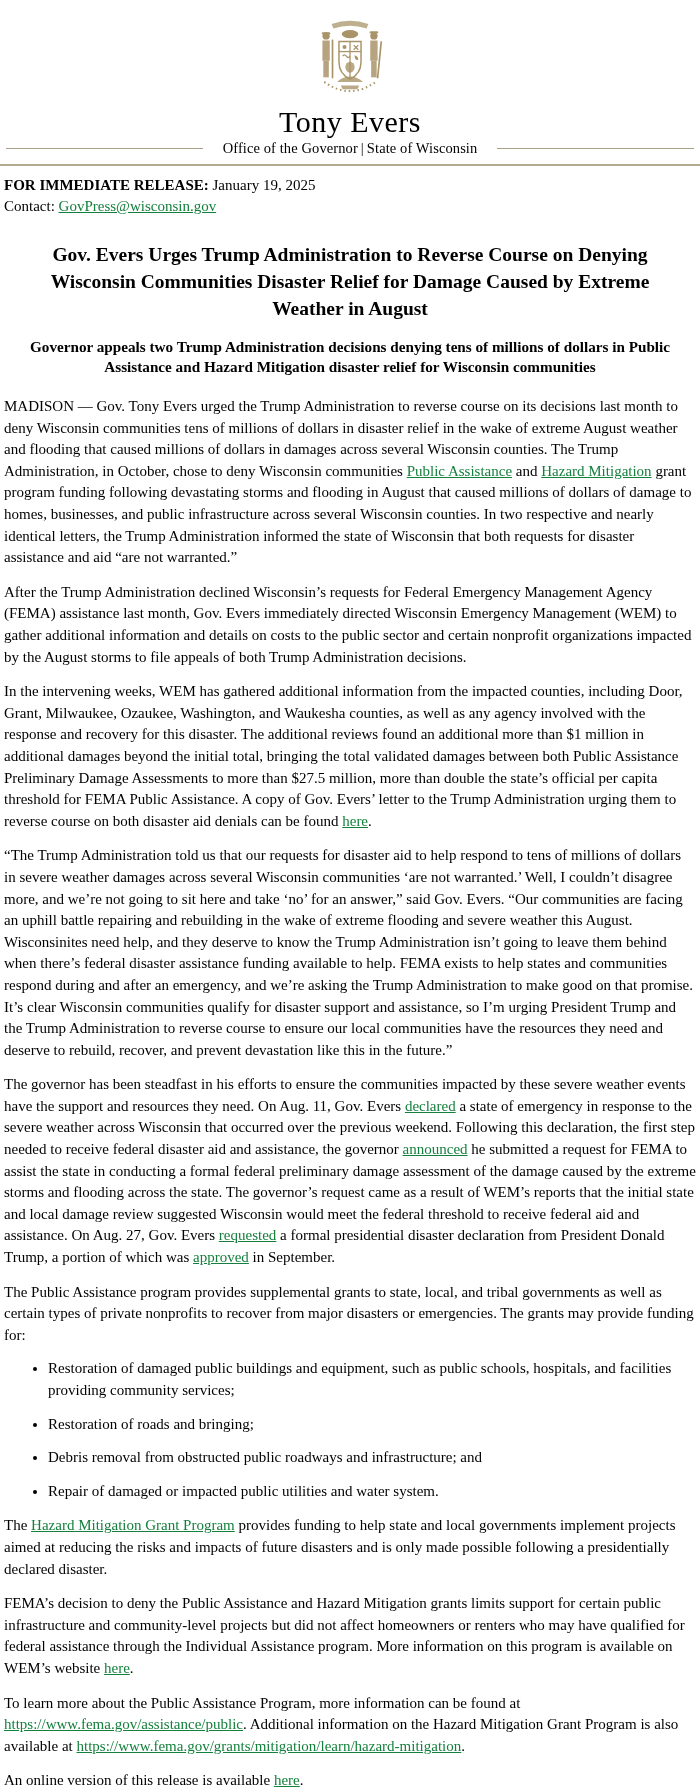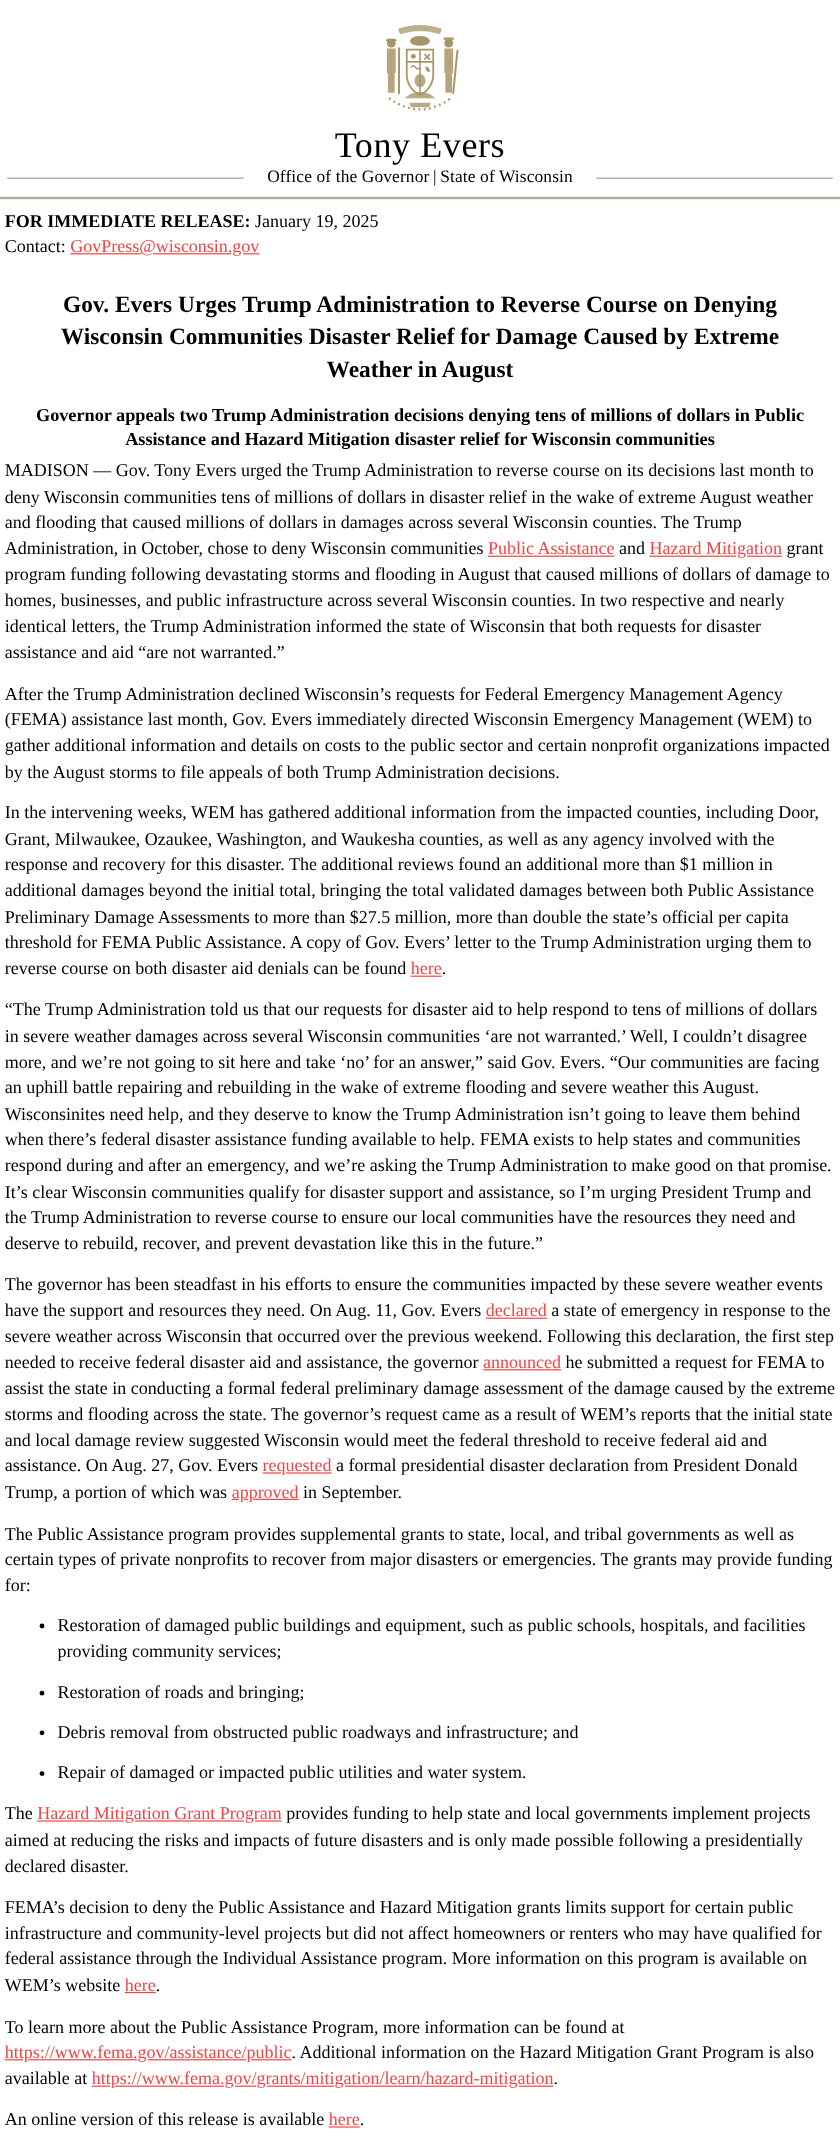--- a/index.html
+++ b/index.html
@@ -68,21 +68,21 @@
   
   .meta {
     padding: 9px 4px 0 4px;
     font-size: 15px;
     line-height: 1.45;
   }
   .meta .label {
     font-weight: bold;
   }
   a.link {
-    color: #ef4444;
+    color: #15803d;
     text-decoration: underline;
   }
   
   .headline {
     text-align: center;
     font-size: 19.5px;
     font-weight: bold;
     line-height: 1.38;
     margin: 24px 28px 4px 28px;
   }
@@ -96,21 +96,21 @@
   .body {
     padding: 0 4px;
     font-size: 15px;
     line-height: 1.44;
   }
   .body p {
     margin: 13px 0 0 0;
     text-align: left;
   }
   .body p.first {
-    margin-top: 5px;
+    margin-top: 18px;
   }
   .body ul {
     margin: 10px 0 0 0;
     padding-left: 44px;
   }
   .body ul li {
     margin: 12px 0 1px 0;
     line-height: 1.44;
   }
   .hash-mark {

